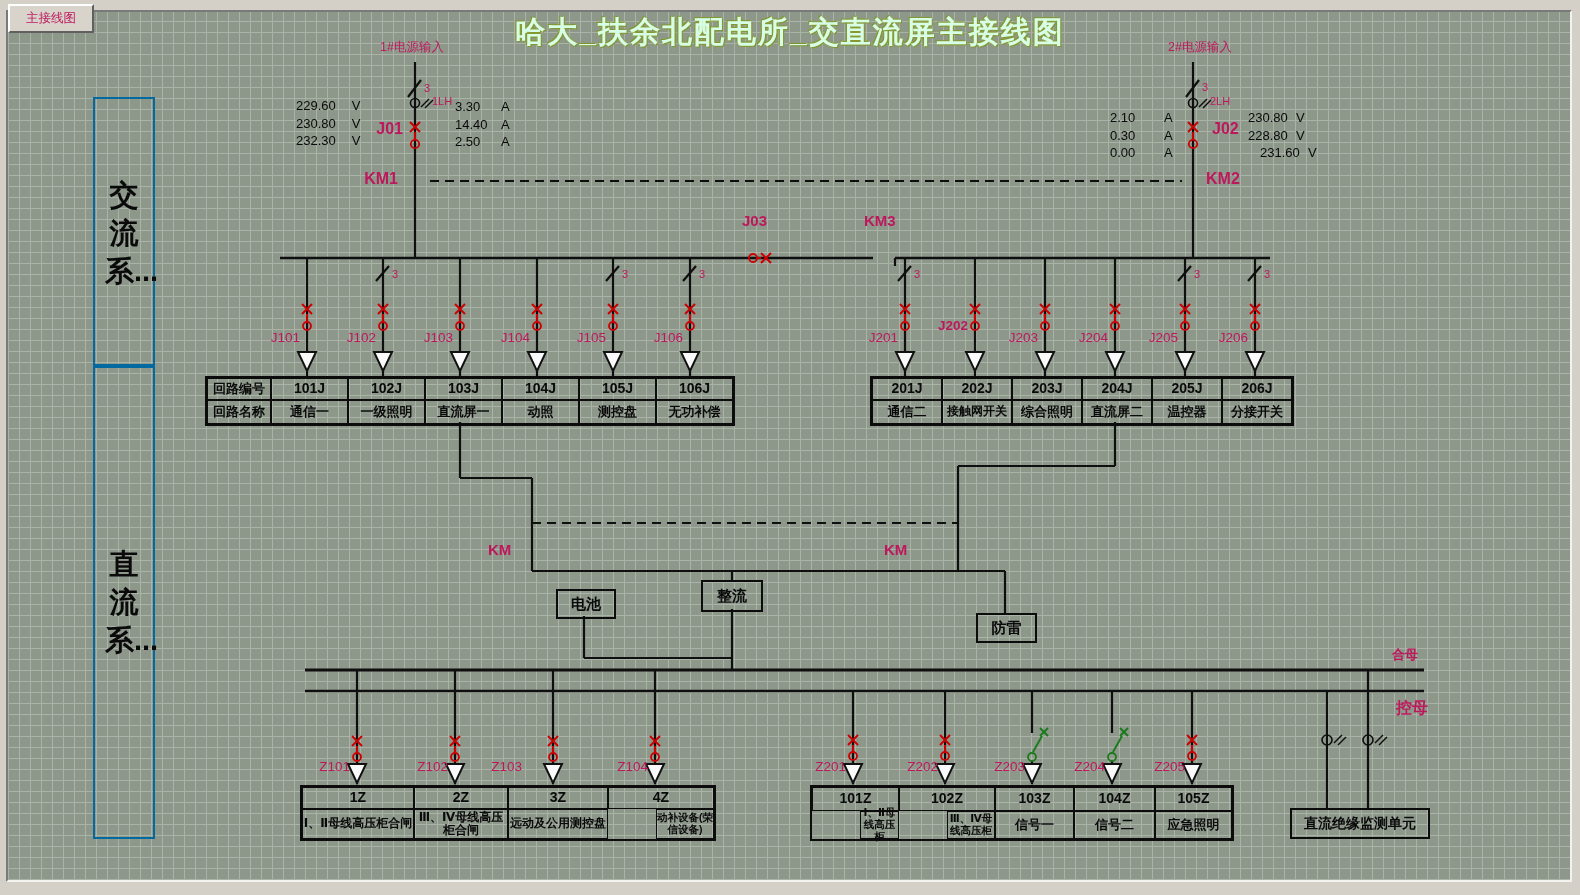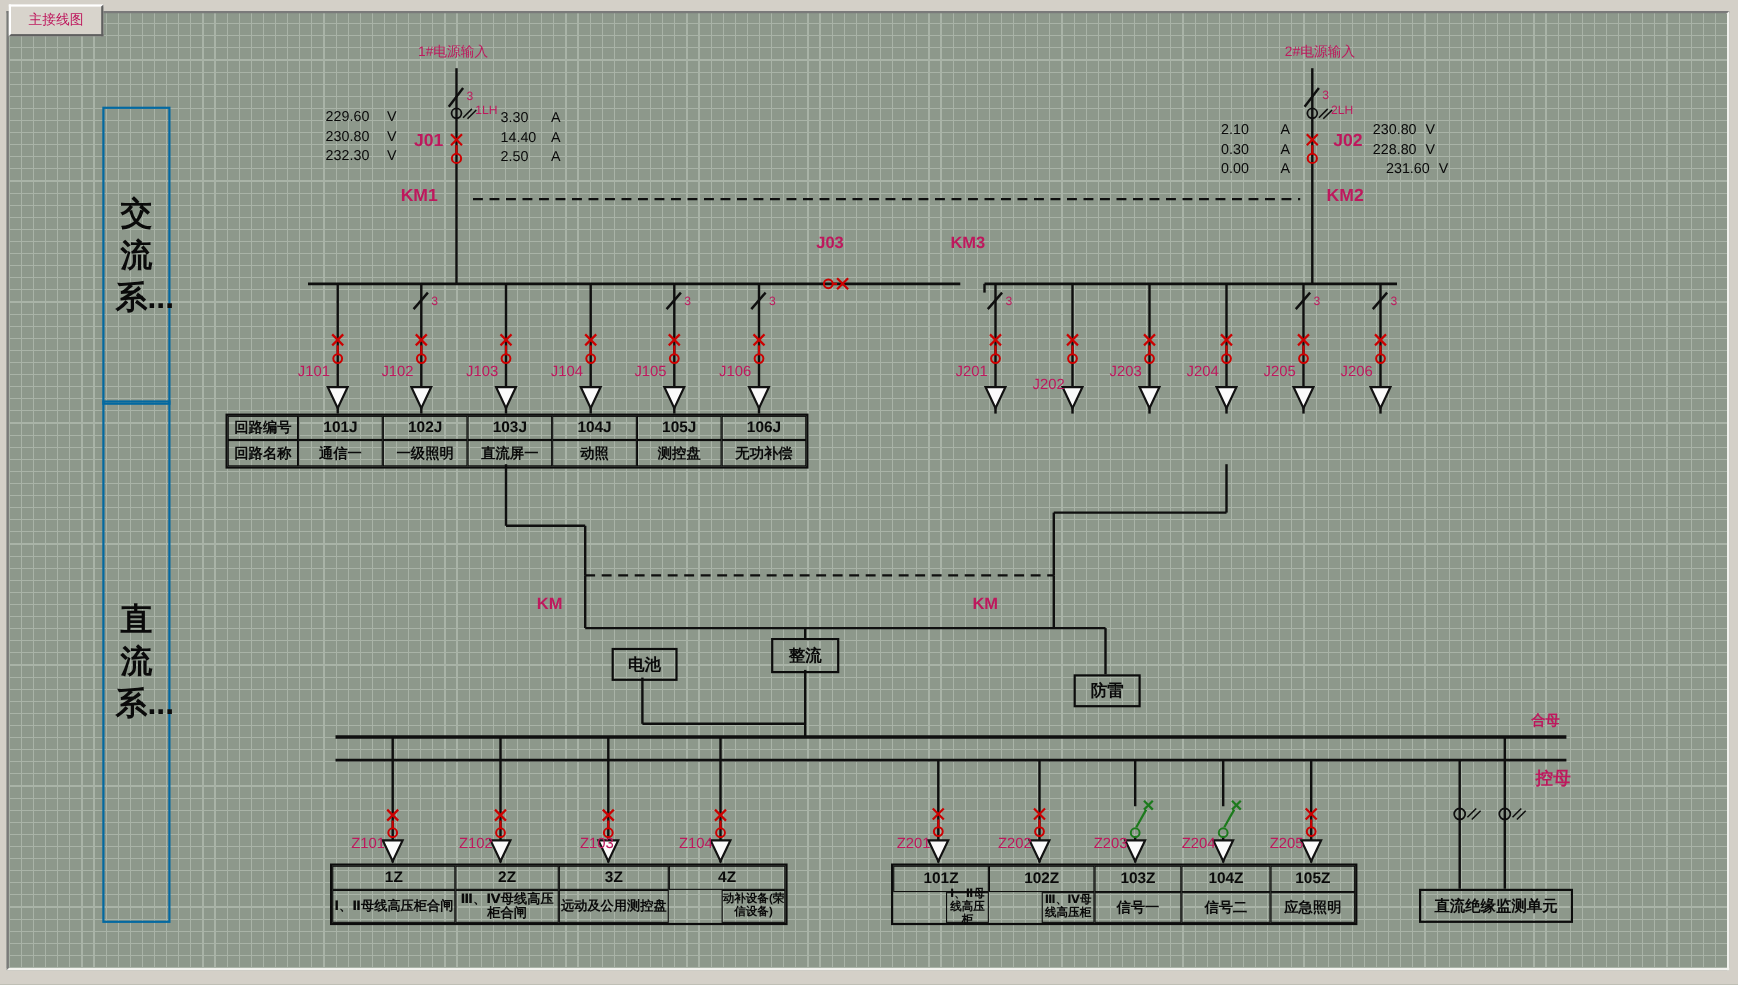--- a/index.html
+++ b/index.html
@@ -38,20 +38,21 @@
   .name{font-size:13px;}
   .n12{font-size:12px;}
   .xs{font-size:10.5px;margin-left:48px;}
 </style>
 </head>
 <body>
 
 <div class="screen">
   <div class="diagram"></div>
   <div class="tab">主接线图</div>
+  <div class="title">哈大_扶余北配电所_交直流屏主接线图</div>
 
   <div class="vbox" style="left:93px;top:97px;width:58px;height:267px;">
     <div class="vlabel">交流系...</div>
   </div>
   <div class="vbox" style="left:93px;top:364px;width:58px;height:471px;">
     <div class="vlabel">直流系...</div>
   </div>
 
   <svg class="wires" width="1580" height="895" viewBox="0 0 1580 895">
     <g stroke="#0f0f0f" stroke-width="2.2" fill="none">
@@ -384,21 +385,21 @@
   <div class="lbl kb" style="left:742px;top:212px;">J03</div>
   <div class="lbl kb" style="left:864px;top:212px;">KM3</div>
 
   <div class="lbl fd" style="left:250px;top:330px;">J101</div>
   <div class="lbl fd" style="left:326px;top:330px;">J102</div>
   <div class="lbl fd" style="left:403px;top:330px;">J103</div>
   <div class="lbl fd" style="left:480px;top:330px;">J104</div>
   <div class="lbl fd" style="left:556px;top:330px;">J105</div>
   <div class="lbl fd" style="left:633px;top:330px;">J106</div>
   <div class="lbl fd" style="left:848px;top:330px;">J201</div>
-  <div class="lbl fd" style="left:918px;top:342px;">J202</div>
+  <div class="lbl fd" style="left:918px;top:318px;font-weight:bold;">J202</div>
   <div class="lbl fd" style="left:988px;top:330px;">J203</div>
   <div class="lbl fd" style="left:1058px;top:330px;">J204</div>
   <div class="lbl fd" style="left:1128px;top:330px;">J205</div>
   <div class="lbl fd" style="left:1198px;top:330px;">J206</div>
 
   <div class="lbl ph" style="left:392px;top:268px;">3</div>
   <div class="lbl ph" style="left:622px;top:268px;">3</div>
   <div class="lbl ph" style="left:699px;top:268px;">3</div>
   <div class="lbl ph" style="left:914px;top:268px;">3</div>
   <div class="lbl ph" style="left:1194px;top:268px;">3</div>
@@ -414,33 +415,47 @@
     <div class="code">106J</div>
     <div class="name">回路名称</div>
     <div class="name">通信一</div>
     <div class="name">一级照明</div>
     <div class="name">直流屏一</div>
     <div class="name">动照</div>
     <div class="name">测控盘</div>
     <div class="name">无功补偿</div>
   </div>
 
+  <div class="tbl" style="left:870px;top:376px;grid-template-columns:repeat(6,70px);grid-template-rows:22px 24px;">
+    <div class="code">201J</div>
+    <div class="code">202J</div>
+    <div class="code">203J</div>
+    <div class="code">204J</div>
+    <div class="code">205J</div>
+    <div class="code">206J</div>
+    <div class="name">通信二</div>
+    <div class="n12">接触网开关</div>
+    <div class="name">综合照明</div>
+    <div class="name">直流屏二</div>
+    <div class="name">温控器</div>
+    <div class="name">分接开关</div>
+  </div>
 
   <div class="lbl kb" style="left:488px;top:541px;">KM</div>
   <div class="lbl kb" style="left:884px;top:541px;">KM</div>
   <div class="devbox" style="left:556px;top:589px;width:56px;height:26px;">电池</div>
   <div class="devbox" style="left:701px;top:580px;width:58px;height:28px;">整流</div>
   <div class="devbox" style="left:976px;top:613px;width:57px;height:26px;">防雷</div>
   <div class="lbl" style="left:1392px;top:646px;font-size:13px;">合母</div>
   <div class="lbl" style="left:1396px;top:698px;font-size:16px;">控母</div>
   <div class="devbox" style="left:1290px;top:808px;width:136px;height:27px;font-size:14px;">直流绝缘监测单元</div>
 
   <div class="lbl fd" style="left:300px;top:759px;">Z101</div>
   <div class="lbl fd" style="left:398px;top:759px;">Z102</div>
-  <div class="lbl fd" style="left:508px;top:759px;">Z103</div>
+  <div class="lbl fd" style="left:472px;top:759px;">Z103</div>
   <div class="lbl fd" style="left:598px;top:759px;">Z104</div>
   <div class="lbl fd" style="left:796px;top:759px;">Z201</div>
   <div class="lbl fd" style="left:888px;top:759px;">Z202</div>
   <div class="lbl fd" style="left:975px;top:759px;">Z203</div>
   <div class="lbl fd" style="left:1055px;top:759px;">Z204</div>
   <div class="lbl fd" style="left:1135px;top:759px;">Z205</div>
 
   <div class="tbl" style="left:300px;top:785px;grid-template-columns:112px 94px 100px 106px;grid-template-rows:22px 30px;">
     <div class="code">1Z</div>
     <div class="code">2Z</div>

